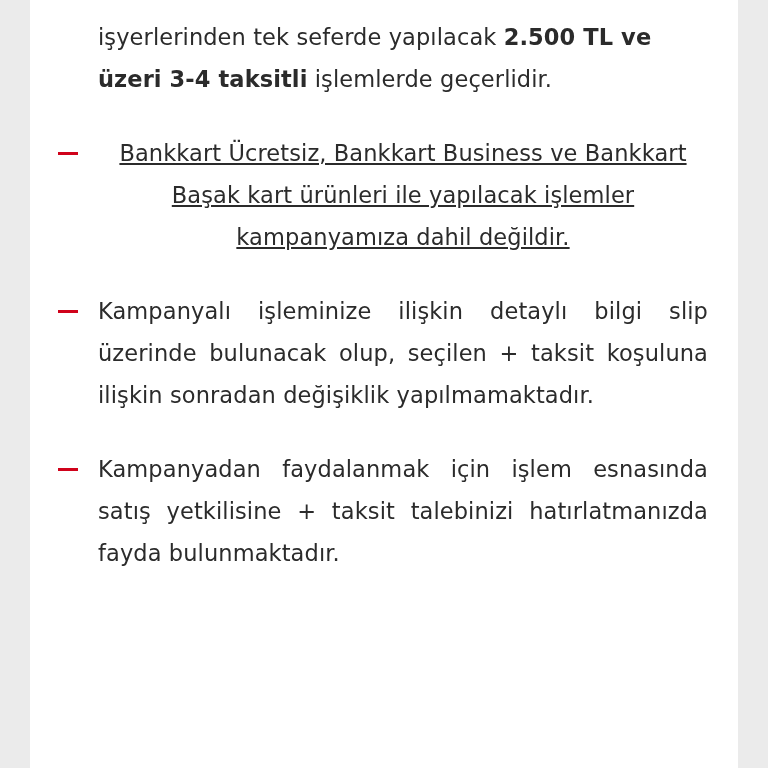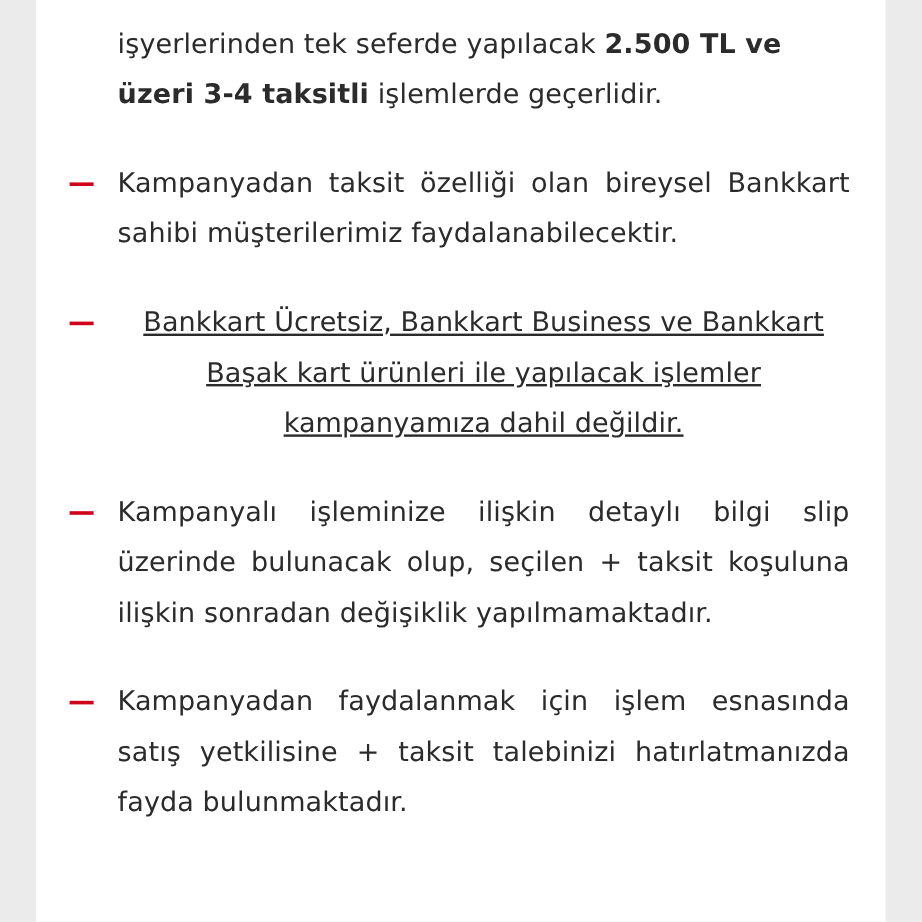--- a/index.html
+++ b/index.html
@@ -57,21 +57,20 @@
 <div class="card">
   <div class="content">
 
     <div class="item first">
       <span style="display:block;height:42px;overflow:hidden;color:transparent;">Kampanya dahilinde geçerli olan üye işyerlerinden...</span>
       <span class="text"><span>işyerlerinden tek seferde yapılacak </span><b>2.500 TL ve üzeri 3-4 taksitli</b><span> işlemlerde geçerlidir.</span></span>
     </div>
 
     <div class="item">
       <span class="dash"></span>
-      <span class="text">Kampanyadan taksit özelliği olan bireysel Bankkart sahibi müşterilerimiz faydalanabilecektir.</span>
     </div>
 
     <div class="item" style="text-align:center;text-decoration:underline;">
       <span class="dash"></span>
       <span class="text">Bankkart Ücretsiz, Bankkart Business ve Bankkart Başak kart ürünleri ile yapılacak işlemler kampanyamıza dahil değildir.</span>
     </div>
 
     <div class="item">
       <span class="dash"></span>
       <span class="text">Kampanyalı işleminize ilişkin detaylı bilgi slip üzerinde bulunacak olup, seçilen + taksit koşuluna ilişkin sonradan değişiklik yapılmamaktadır.</span>

